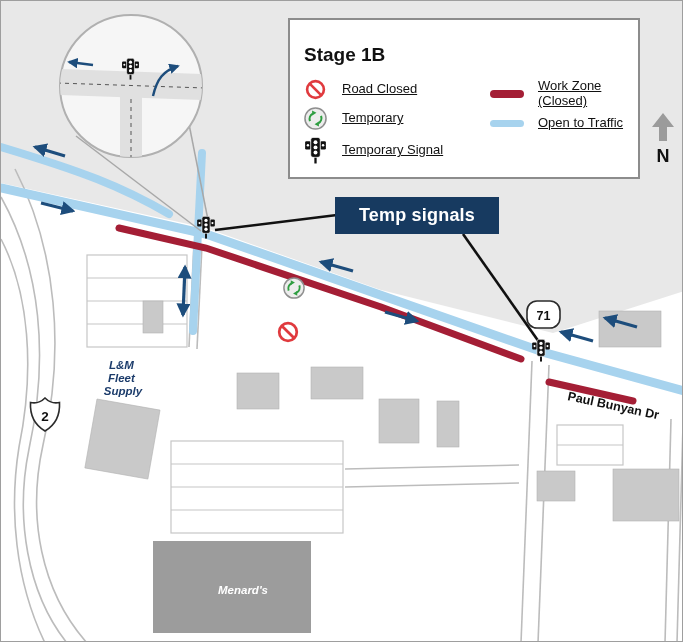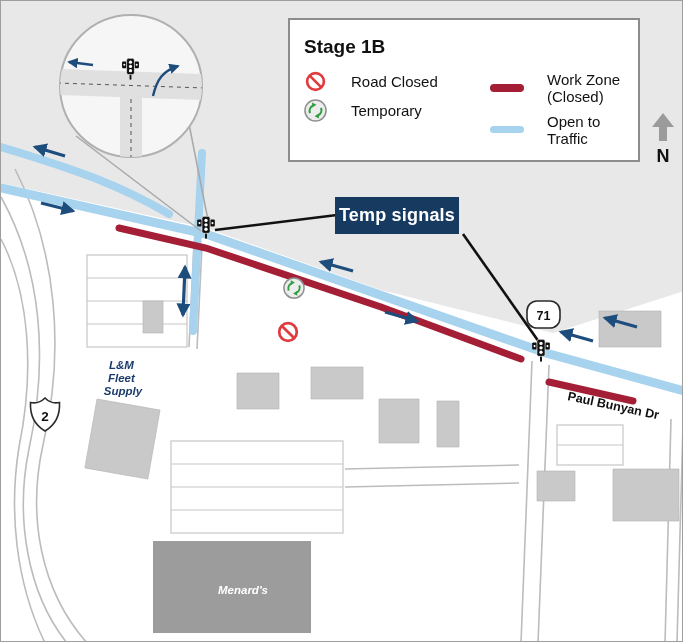--- a/index.html
+++ b/index.html
@@ -6,36 +6,36 @@
   html,body { background:#ffffff; font-family:"Liberation Sans", sans-serif; }
   .stage {
     position:relative; width:683px; height:642px;
     border:1px solid #9e9e9e; background:#ffffff; overflow:hidden;
   }
   .stage > svg.map { position:absolute; left:0; top:0; }
 
   
   .legend {
     position:absolute; left:287px; top:17px; width:352px;
-    background:#ffffff; border:2px solid #8c8c8c; padding:16px 12px 6px 12px;
+    background:#ffffff; border:2px solid #8c8c8c; padding:24px 12px 6px 12px;
   }
   .legend-title { font-size:19px; font-weight:bold; color:#111; margin:0 0 6px 2px; }
   .legend-cols { display:flex; }
   .legend-col.left { width:188px; }
   .legend-col.right { flex:1; }
-  .legend-item { display:flex; align-items:center; gap:23px; margin:7px 0; font-size:15px; color:#111; }
+  .legend-item { display:flex; align-items:center; gap:14px; margin:7px 0; font-size:13px; color:#111;text-decoration:underline; }
   .legend-item .lbl { white-space:pre-line; line-height:1.15; }
   .licon { display:inline-flex; width:26px; justify-content:center; flex:0 0 auto; }
   .swatch { width:34px; height:7px; border-radius:4px; flex:0 0 auto; }
   .swatch.blue { background:#a7d3ee; }
   .swatch.red  { background:#a41e35; height:8px; }
 
   
   .callout {
-    position:absolute; left:334px; top:196px; width:124px; height:37px;
+    position:absolute; left:334px; top:196px; width:164px; height:37px;
     background:#173a60; color:#ffffff; font-size:18px; font-weight:bold;
     display:flex; align-items:center; justify-content:center; letter-spacing:.2px;
   }
 
   
   .compass { position:absolute; left:646px; top:112px; width:32px; text-align:center; }
   .compass .n { font-size:18px; font-weight:bold; color:#111; margin-top:1px; }
 </style>
 </head>
 <body>
@@ -211,20 +211,28 @@
           <span class="lbl">Road Closed</span>
         </div>
         <div class="legend-item">
           <span class="licon">
             <svg width="23" height="23">
                 <use href="#sym-roundabout" width="23" height="23"></use>
               </svg>
           </span>
           <span class="lbl">Temporary</span>
         </div>
+        <div class="legend-item">
+          <span class="licon">
+            <svg width="21" height="27">
+                <use href="#sym-signal" width="21" height="27"></use>
+              </svg>
+          </span>
+          <span class="lbl">Temporary Signal</span>
+        </div>
       </div>
       <div class="legend-col right">
         <div class="legend-item">
           <span class="swatch red"></span>
           <span class="lbl">Work Zone
 (Closed)</span>
         </div>
         <div class="legend-item">
           <span class="swatch blue"></span>
           <span class="lbl">Open to Traffic</span>

